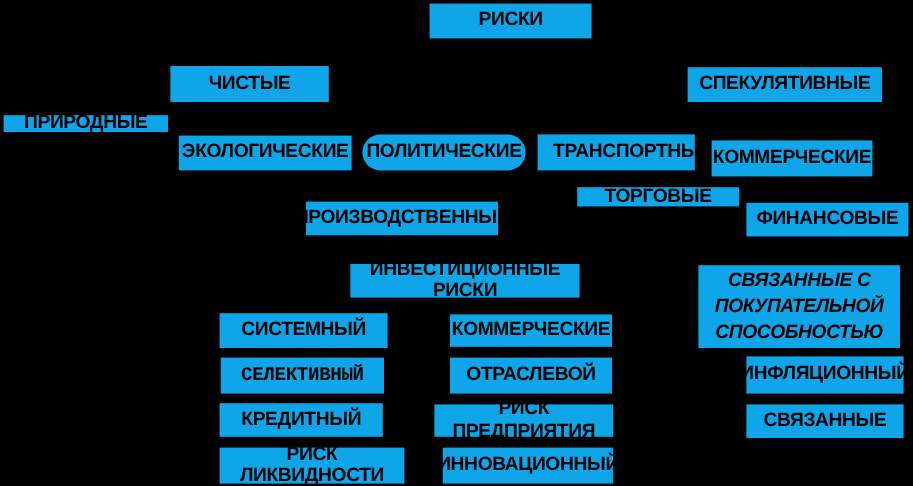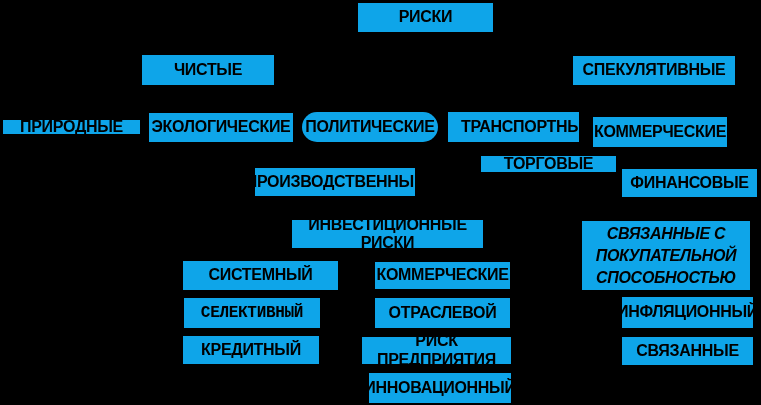--- a/index.html
+++ b/index.html
@@ -28,34 +28,34 @@
     box-sizing: border-box;
     padding: 0 4px;
     line-height: 1.15;
   }
   
   #n-riski            { left:358px; top:3px;   width:135px; height:29px; }
   
   #n-chistye          { left:142px; top:55px;  width:132px; height:30px; }
   #n-spekulyativnye   { left:573px; top:56px;  width:162px; height:29px; }
   
-  #n-prirodnye        { left:3px;   top:120px; width:137px; height:14px; }
+  #n-prirodnye        { left:3px;   top:96px; width:137px; height:14px; }
   #n-ekologicheskie   { left:149px; top:113px; width:144px; height:29px; }
   #n-politicheskie    { left:302px; top:112px; width:136px; height:30px;border-radius:15px; }
   #n-transportnye     { left:448px; top:112px; width:131px; height:30px;padding-left:31px; }
   #n-kommercheskie    { left:593px; top:117px; width:134px; height:30px; }
   
   #n-proizvodstvennye { left:255px; top:168px; width:160px; height:28px; }
   #n-torgovye         { left:481px; top:156px; width:135px; height:16px; }
   #n-finansovye       { left:622px; top:169px; width:135px; height:28px; }
   
   #n-investitsionnye  { left:292px; top:220px; width:191px; height:28px; }
   #n-pokupatelnaya    { left:582px; top:221px; width:168px; height:69px; line-height:22px; padding:0 6px;font-style:italic; }
   
-  #n-sistemnyj        { left:183px; top:261px; width:155px; height:29px; }
+  #n-sistemnyj        { left:183px; top:261px; width:140px; height:29px; }
   #n-regionalnyj      { left:375px; top:262px; width:135px; height:27px; }
   #n-selektivnyj      { left:184px; top:298px; width:136px; height:30px;font-family:Liberation Mono, monospace; }
   #n-otraslevoj       { left:375px; top:298px; width:135px; height:30px; }
   #n-inflyatsionnyj   { left:622px; top:297px; width:131px; height:31px; }
   #n-kreditnyj        { left:183px; top:336px; width:136px; height:28px; }
   #n-risk-predpriyatiya { left:362px; top:337px; width:149px; height:27px; }
   #n-valyutnyj        { left:622px; top:337px; width:131px; height:28px; }
   #n-risk-likvidnosti { left:183px; top:373px; width:154px; height:30px; }
   #n-innovatsionnyj   { left:369px; top:373px; width:142px; height:30px; }
 </style>
@@ -83,15 +83,16 @@
   <div class="node" id="n-pokupatelnaya">РИСКИ, СВЯЗАННЫЕ С ПОКУПАТЕЛЬНОЙ СПОСОБНОСТЬЮ ДЕНЕГ</div>
 
   <div class="node" id="n-sistemnyj">СИСТЕМНЫЙ</div>
   <div class="node" id="n-regionalnyj">КОММЕРЧЕСКИЕ</div>
   <div class="node" id="n-selektivnyj">СЕЛЕКТИВНЫЙ</div>
   <div class="node" id="n-otraslevoj">ОТРАСЛЕВОЙ</div>
   <div class="node" id="n-inflyatsionnyj">ИНФЛЯЦИОННЫЙ</div>
   <div class="node" id="n-kreditnyj">КРЕДИТНЫЙ</div>
   <div class="node" id="n-risk-predpriyatiya">РИСК ПРЕДПРИЯТИЯ</div>
   <div class="node" id="n-valyutnyj">СВЯЗАННЫЕ</div>
+  <div class="node" id="n-risk-likvidnosti">РИСК ЛИКВИДНОСТИ</div>
   <div class="node" id="n-innovatsionnyj">ИННОВАЦИОННЫЙ</div>
 
 </div>
 
 </body></html>

